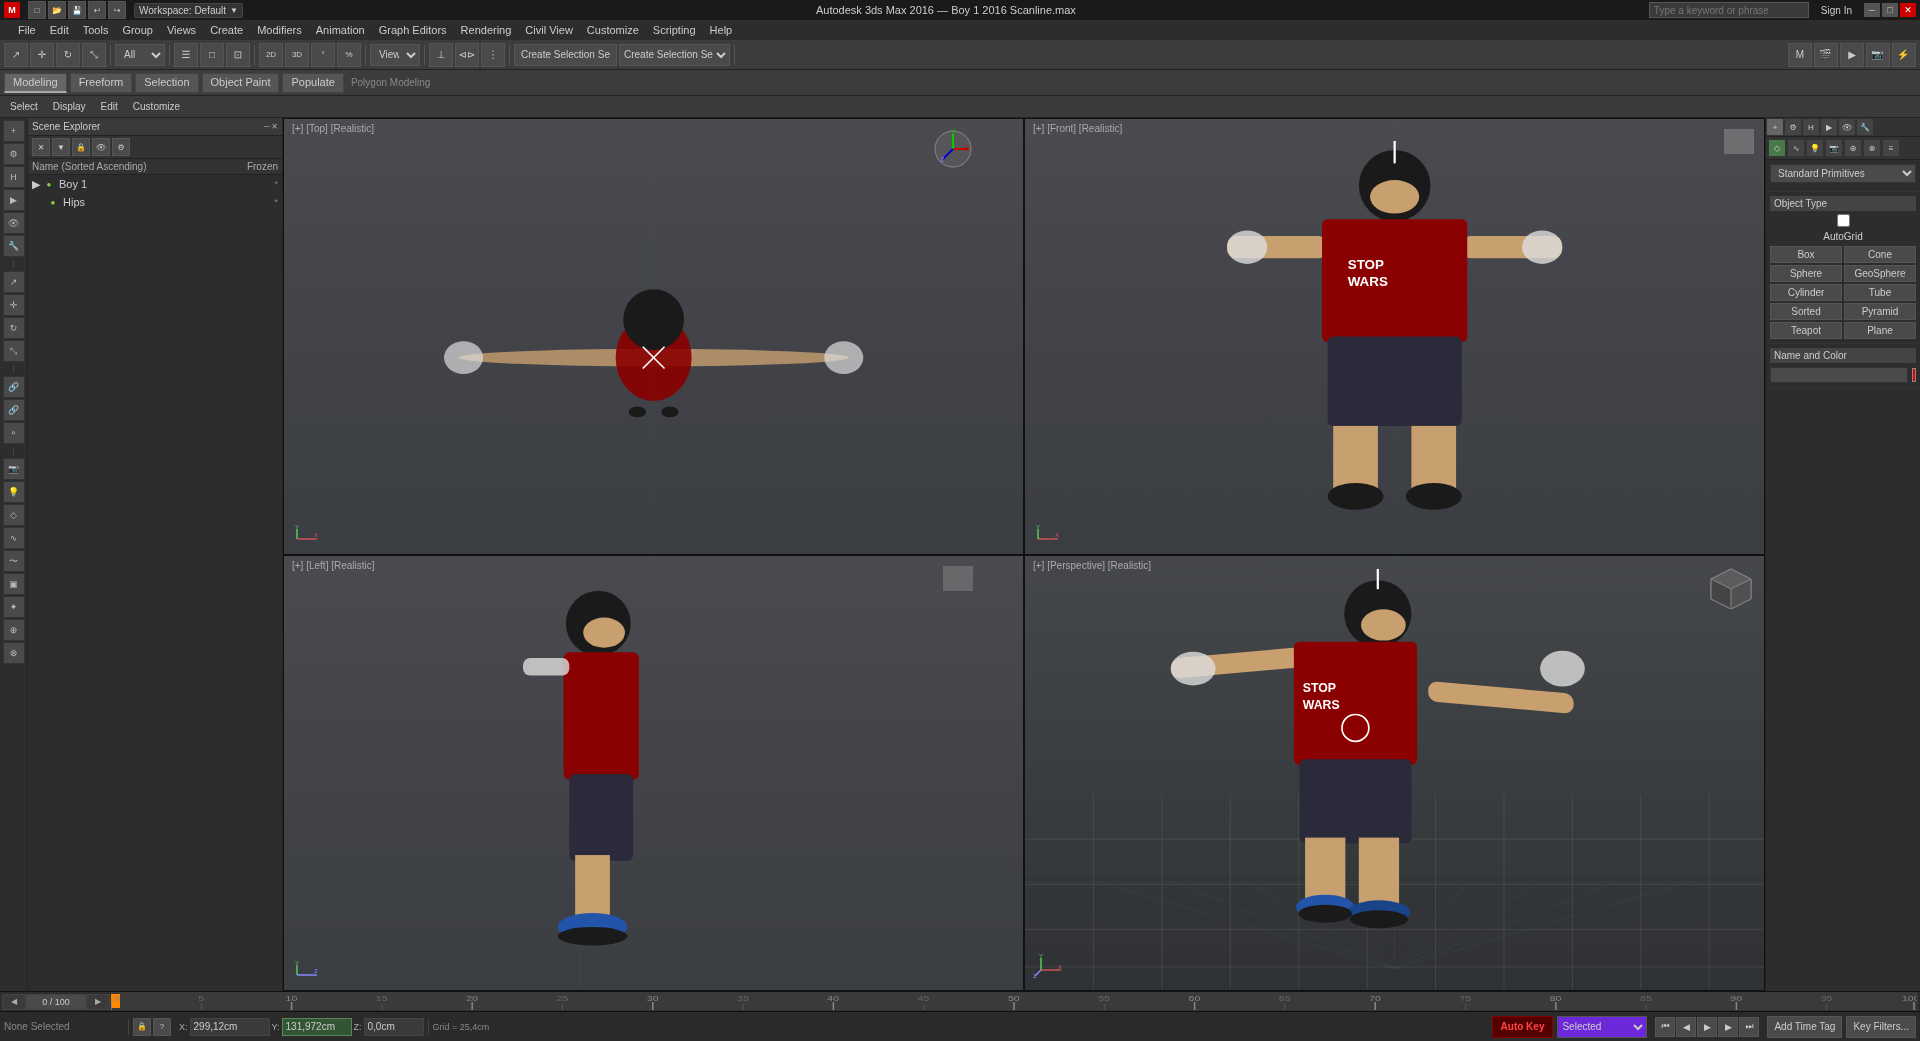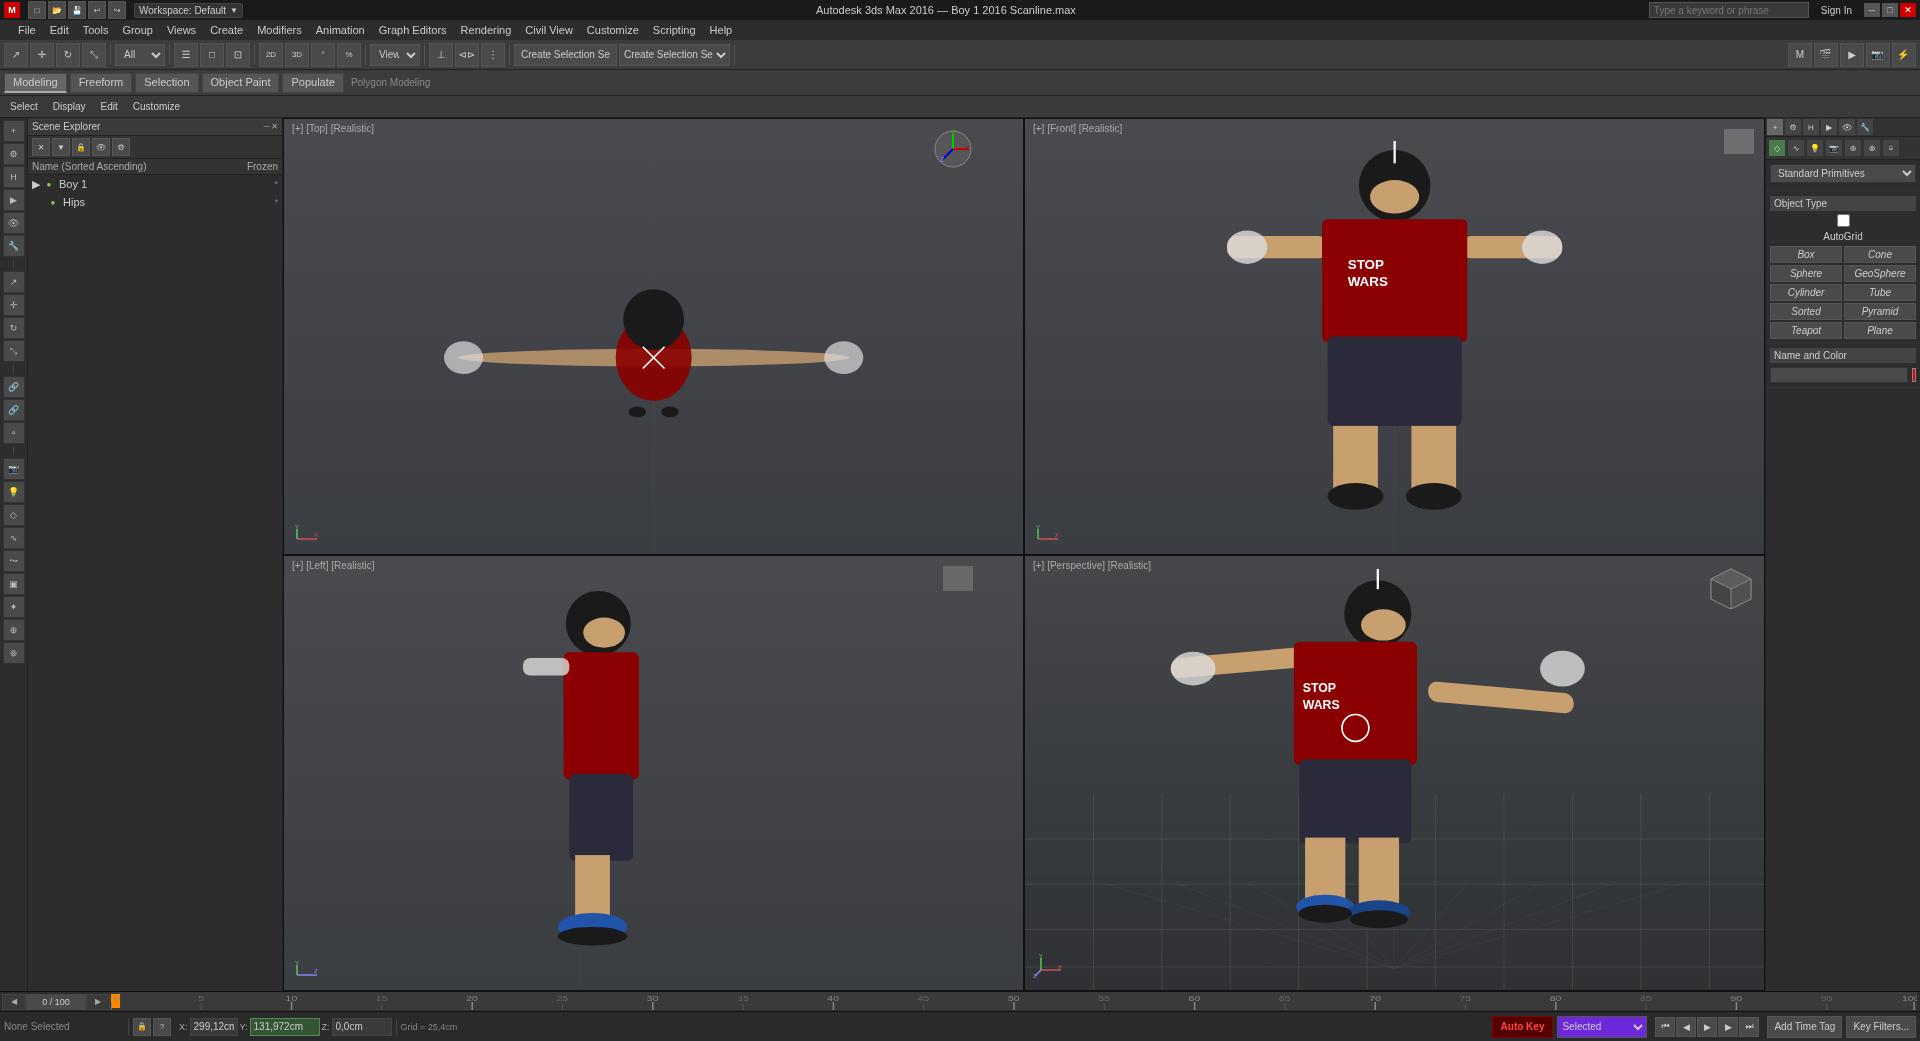--- a/index.html
+++ b/index.html
@@ -284,21 +284,20 @@
       border: 1px solid #333;
       color: #ccc;
       font-size: 10px;
       padding: 2px 3px;
       margin-bottom: 4px;
     }
     .rp-btn-grid {
       display: grid;
       grid-template-columns: 1fr 1fr;
       gap: 2px;
-      font-style: italic;
     }
     .rp-btn {
       background: #4a4a4a;
       border: 1px solid #555;
       color: #ccc;
       font-size: 10px;
       padding: 2px 4px;
       cursor: pointer;
       text-align: center;
     }
@@ -917,21 +916,21 @@
   </div>
   <div style="width:1px;height:16px;background:#444;"></div>
 
   <div style="display:flex;gap:2px;">
     <div class="toolbar-btn" style="width:18px;height:18px;font-size:8px;">🔒</div>
     <div class="toolbar-btn" style="width:18px;height:18px;font-size:8px;">?</div>
   </div>
 
   <div style="display:flex;align-items:center;gap:2px;margin-left:4px;">
     <span style="font-size:9px;color:#aaa;">X:</span>
-    <input class="status-input" type="text" style="width: 48px;" value="299,12cm">
+    <input class="status-input" type="text" style="width: 80px;" value="299,12cm">
     <span style="font-size:9px;color:#aaa;">Y:</span>
     <input class="status-input" type="text" style="width: 70px; background: rgb(51, 85, 51); border-color: rgb(85, 136, 85);" value="131,972cm">
     <span style="font-size:9px;color:#aaa;">Z:</span>
     <input class="status-input" type="text" style="width: 60px;" value="0,0cm">
   </div>
   <div style="width:1px;height:16px;background:#444;"></div>
   <span style="font-size:9px;color:#888;">Grid = 25,4cm</span>
   <div style="flex:1;"></div>
 
   <button style="height:22px;padding:0 8px;background:#550000;border:1px solid #880000;color:#ff4444;font-size:10px;cursor:pointer;font-weight:bold;">Auto Key</button>

